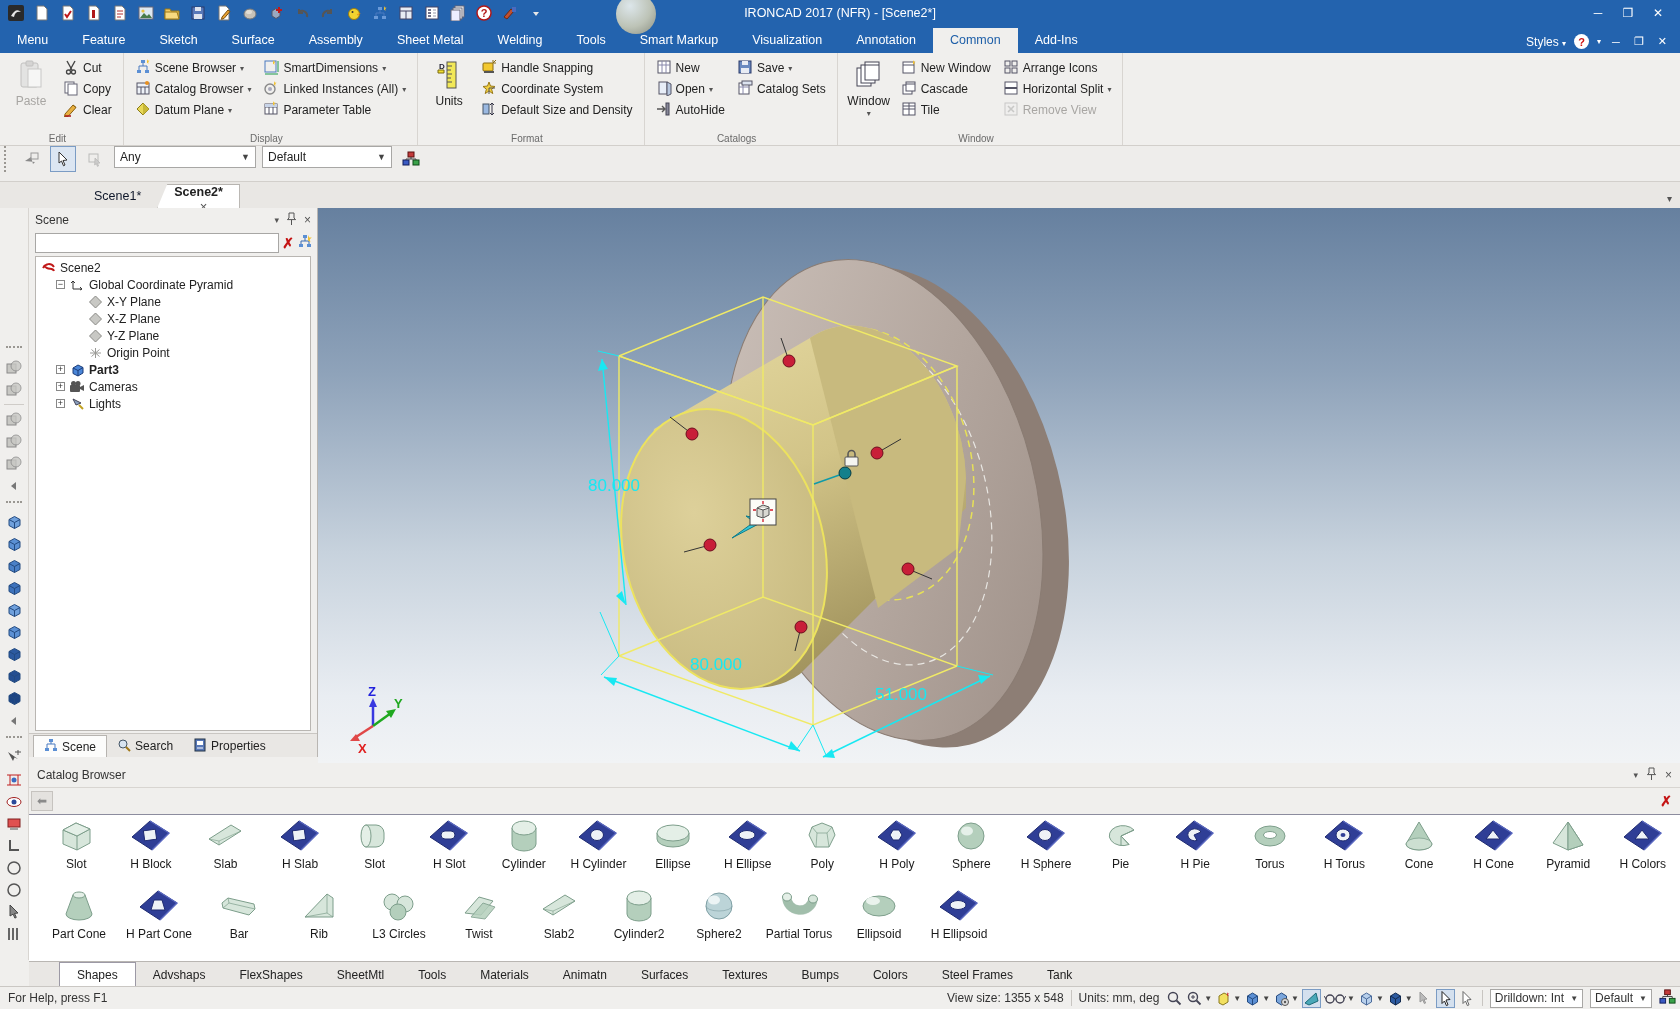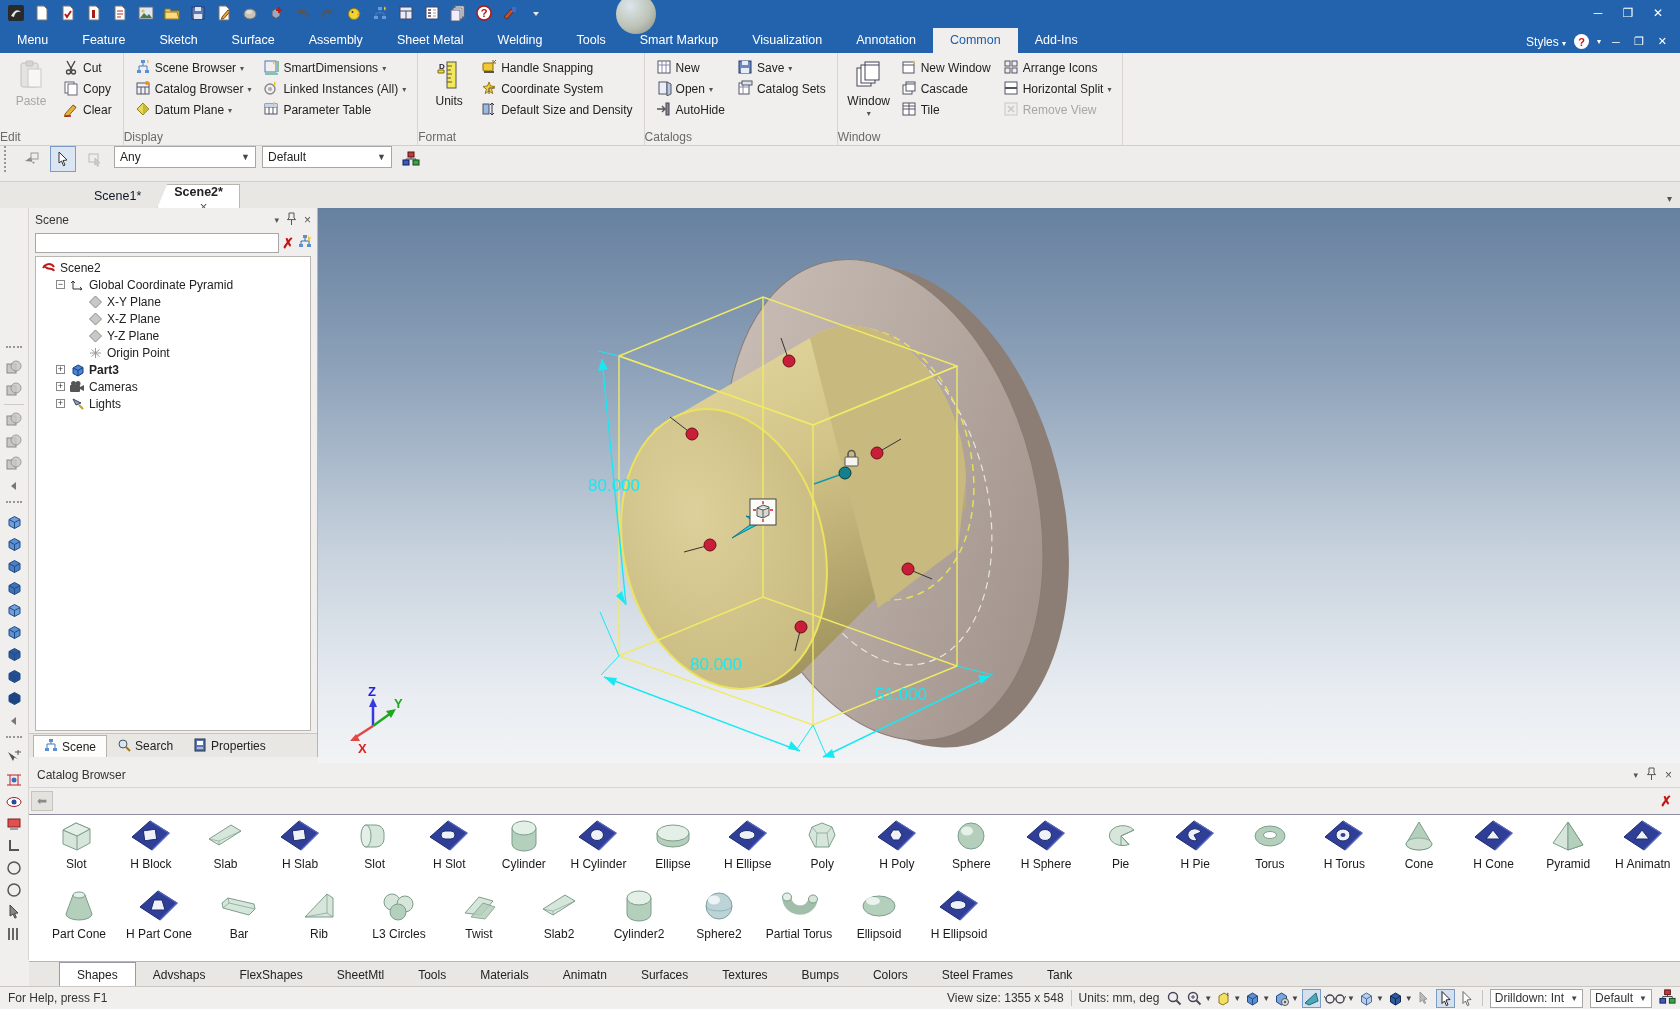--- a/index.html
+++ b/index.html
@@ -21,21 +21,21 @@
   #tabrow { left:0; top:26px; width:1680px; height:27px; background:#2363ae; display:flex; align-items:flex-end; color:#fff; }
   .rtab { padding:5px 17px 6px; font-size:12.5px; cursor:default; }
   .rtab.active { background:#f0efed; color:#1e5fa8; }
   #tabrow-right { margin-left:auto; display:flex; align-items:center; gap:8px; padding:0 10px 4px 0; font-size:12px; }
   .mini-winbtn { color:#fff; font-size:11px; padding:0 3px; }
   .help-badge { width:15px; height:15px; border-radius:50%; background:#fff; color:#cc1111; font-weight:bold; font-size:11px; display:flex; align-items:center; justify-content:center; }
 
   
   #ribbon { left:0; top:53px; width:1680px; height:93px; background:#f0efed; border-bottom:1px solid #d2cfcb; display:flex; }
   .rgroup { position:relative; border-right:1px solid #d8d5d1; padding:5px 8px 16px 8px; display:flex; gap:6px; }
-  .rgroup-label { position:absolute; bottom:1px; left:0; right:8px; text-align:left; color:#6a6a6a; font-size:12px; }
+  .rgroup-label { position:absolute; bottom:1px; left:0; right:8px; text-align:center; color:#6a6a6a; font-size:10px; }
   .bigbtn { width:46px; display:flex; flex-direction:column; align-items:center; justify-content:flex-start; gap:2px; padding-top:2px; }
   .bigbtn .lbl { text-align:center; line-height:12px; }
   .rcol { display:flex; flex-direction:column; justify-content:flex-start; gap:1px; }
   .rsmall { display:flex; align-items:center; gap:4px; height:20px; padding:0 3px; white-space:nowrap; }
   .rsmall .caret, .bigbtn .caret { font-size:8px; color:#555; }
   .disabled { color:#a8a6a3; }
   .disabled svg { opacity:.45; filter:grayscale(1); }
 
   
   #seltoolbar { left:0; top:146px; width:1680px; height:36px; background:#eeedeb; border-bottom:1px solid #d2cfcb; display:flex; gap:6px; padding-left:4px; }
@@ -233,20 +233,21 @@
           <path d="M2 12l7-8 3 2-7 8z" fill="#c05030" stroke="#702810"></path>
           <rect x="10" y="2" width="4" height="5" fill="#4a6ac0"></rect>
         </svg>
       </span>
       <span class="qat-ic">
         <svg width="10" height="16" viewBox="0 0 10 16">
           <path d="M2 7h6l-3 4z" fill="#e8e8e8"></path>
         </svg>
       </span>
     </div>
+  <div id="title-text">IRONCAD 2017 (NFR) - [Scene2*]</div>
   <div id="win-controls">
     <div class="winbtn">─</div>
     <div class="winbtn">❐</div>
     <div class="winbtn">✕</div>
   </div>
 </div>
 <div id="orb" class="abs"></div>
 
 <div id="tabrow" class="abs">
   <div id="rtabs" style="display:flex;">
@@ -1137,21 +1138,21 @@
               <path d="M22 3 L37 26 L22 31Z" fill="#b4cfbc" stroke="#7d9e8b"></path>
             </svg></span>
           <span class="cap">Pyramid</span>
         </div>
         <div class="cat-item">
           <span><svg width="44" height="34" viewBox="0 0 44 34">
               <path d="M21 2 L40 14 L23 31 L3 18 Z" fill="#2f3e96" stroke="#1e2a70"></path>
               <path d="M21 2 L40 14 L23 31" fill="none" stroke="#5a68c0" stroke-width="1.4"></path>
               <path d="M21 11 l7 9h-14z" fill="#eef2f6" stroke="#1e2a70"></path>
             </svg></span>
-          <span class="cap">H Animatn</span>
+          <span class="cap">H Colors</span>
         </div>
       </div>
       <div class="cat-row">
         <div class="cat-item">
           <span><svg width="44" height="34" viewBox="0 0 44 34">
               <path d="M16 6 h12 l7 19 a13 6 0 0 1-26 0 Z" fill="#b4cfbc" stroke="#7d9e8b"></path>
               <ellipse cx="22" cy="6" rx="6" ry="3" fill="#e4efe7" stroke="#7d9e8b"></ellipse>
             </svg></span>
           <span class="cap">Part Cone</span>
         </div>

